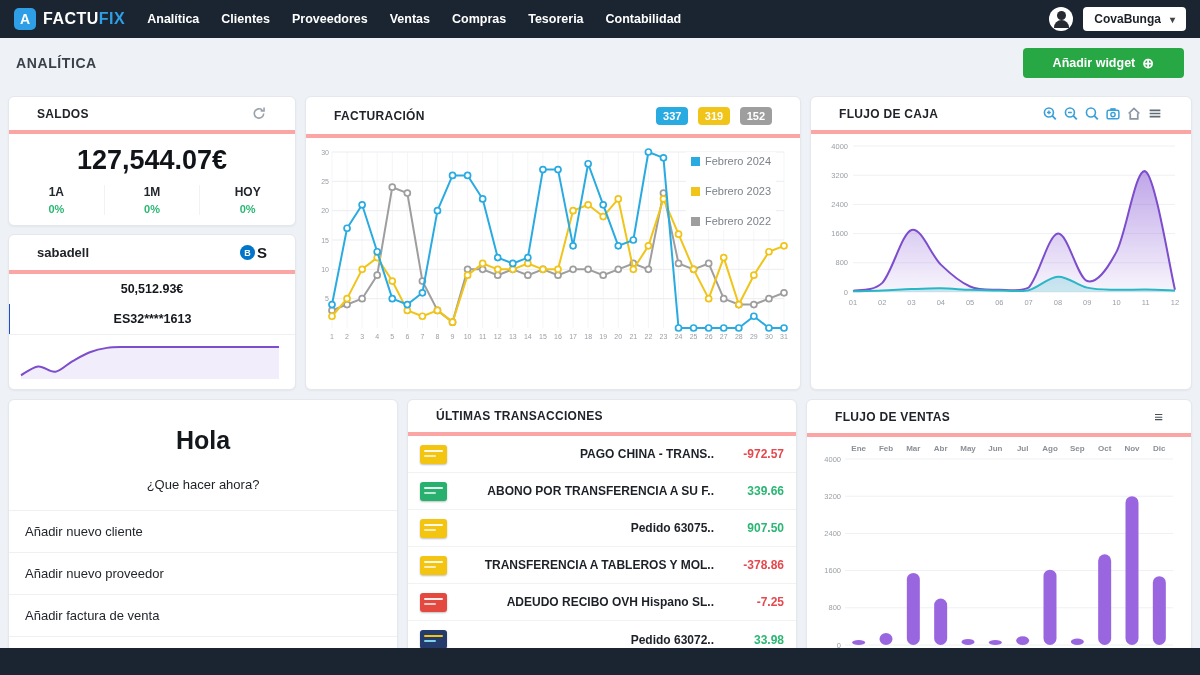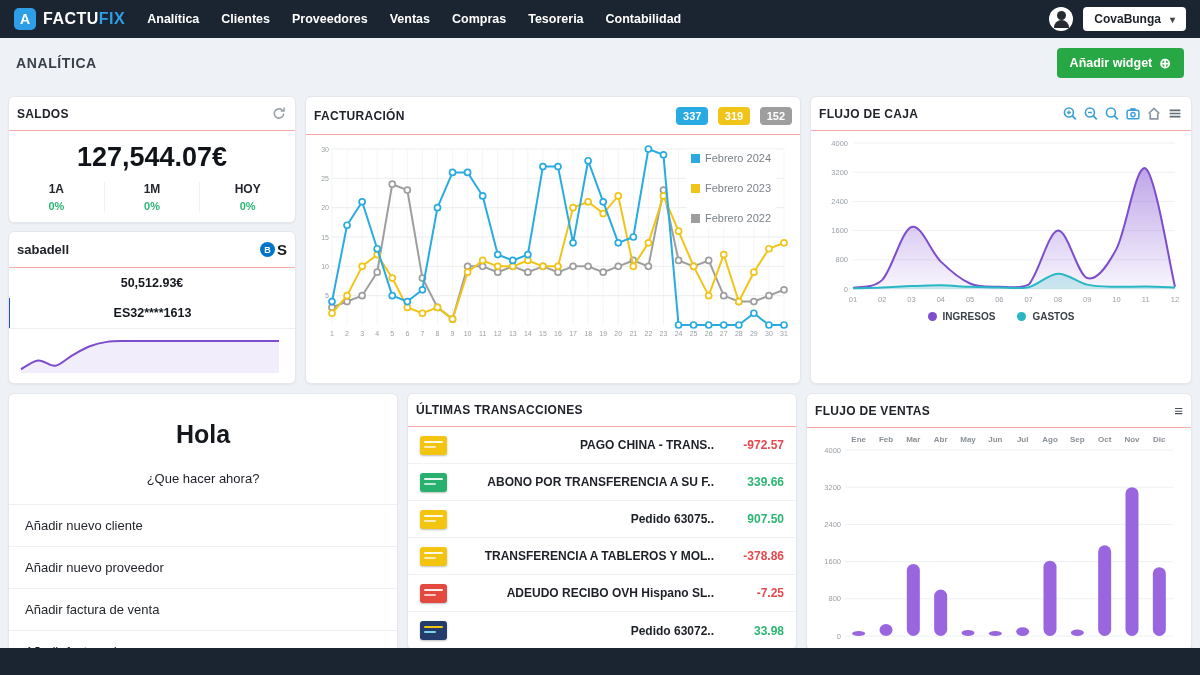--- a/index.html
+++ b/index.html
@@ -20,32 +20,32 @@
   .avatar { width:24px; height:24px; border-radius:50%; background:#fff; position:relative; cursor:pointer; display:inline-block; }
   .avatar::before { content:''; position:absolute; left:7.5px; top:4px; width:9px; height:9px; border-radius:50%; background:#262b33; }
   .avatar::after { content:''; position:absolute; left:4.5px; bottom:3px; width:15px; height:8px; border-radius:8px 8px 0 0; background:#262b33; }
   .user-chip { background:#fff; border:none; border-radius:4px; padding:5px 11px; font:700 12px "Liberation Sans",sans-serif;
     color:#1d2127; display:flex; align-items:center; gap:9px; cursor:pointer; }
   .user-chip .caret { font-size:10px; color:#444; }
 
   
   .page-head { height:50px; display:flex; align-items:center; justify-content:space-between; padding:0 16px; }
   .page-head h1 { font-size:14px; font-weight:800; letter-spacing:.6px; color:#3a4049; }
-  .btn-green { background:#28a745; color:#fff; border:none; border-radius:4px; padding:8px 13px;
+  .btn-green { background:#28a745; color:#fff; border:none; border-radius:4px; padding:8px 30px;
     font:700 12.5px "Liberation Sans",sans-serif; display:flex; align-items:center; gap:7px; cursor:pointer; }
   .btn-green .plus { font-size:14px; line-height:1; }
 
   
   main { padding:8px 8px 0; }
   .row1 { display:grid; grid-template-columns:288px 496px 1fr; gap:9px; }
   .row2 { display:grid; grid-template-columns:390px 390px 1fr; gap:9px; margin-top:9px; align-items:start; }
   .col-stack { display:flex; flex-direction:column; gap:8px; }
 
   .card { background:#fff; border:1px solid #e4e7eb; border-radius:6px; box-shadow:0 1px 2px rgba(16,24,40,.05); overflow:hidden; }
-  .card-head { display:flex; align-items:center; justify-content:space-between; padding:9px 8px; border-bottom:1px solid #fca5a5; }
+  .card-head { display:flex; align-items:center; justify-content:space-between; padding:9px 28px; border-bottom:4px solid #fca5a5; }
   .card-title { font-size:12px; font-weight:800; color:#20242a; letter-spacing:.3px; }
 
   
   .saldos-total { font-size:27px; font-weight:800; color:#101418; text-align:center; padding:11px 0 5px; }
   .periods { display:flex; text-align:center; padding:4px 0 10px; }
   .period { flex:1; }
   .period + .period { border-left:1px solid #f1f2f4; }
   .p-label { font-size:12px; font-weight:800; color:#23272d; }
   .p-value { font-size:11px; font-weight:700; color:#2bb673; margin-top:4px; }
   .bank-name { font-size:13px; font-weight:800; color:#20242a; }
@@ -463,24 +463,20 @@
             <text x="268.1818181818182" y="167" text-anchor="middle" font-size="7.5" fill="#9aa0a6" font-weight="normal">09</text>
             <text x="297.45454545454544" y="167" text-anchor="middle" font-size="7.5" fill="#9aa0a6" font-weight="normal">10</text>
             <text x="326.72727272727275" y="167" text-anchor="middle" font-size="7.5" fill="#9aa0a6" font-weight="normal">11</text>
             <text x="356" y="167" text-anchor="middle" font-size="7.5" fill="#9aa0a6" font-weight="normal">12</text>
             <path d="M34,152.905C38.878787878787875,151.56666666666666 53.515151515151516,154 63.27272727272727,144.875C73.03030303030303,134.71583333333334 82.7878787878788,94.99166666666666 92.54545454545455,91.94999999999999C102.3030303030303,88.90833333333332 112.06060606060606,117.19583333333333 121.81818181818181,126.625C131.57575757575756,136.05416666666667 141.33333333333334,144.32750000000001 151.0909090909091,148.525C160.84848484848484,152.7225 170.60606060606062,151.6275 180.36363636363637,151.81C190.12121212121212,151.9925 199.87878787878788,154 209.63636363636363,149.62C219.39393939393938,140.25166666666667 229.15151515151516,96.695 238.9090909090909,95.6C248.66666666666666,94.505 258.42424242424244,140.00833333333335 268.1818181818182,143.05C277.93939393939394,146.09166666666667 287.6969696969697,132.1 297.45454545454544,113.85C307.2121212121212,95.6 316.969696969697,27.223333333333343 326.72727272727275,33.55000000000001C336.4848484848485,39.87666666666668 351.1212121212121,132.1 356,151.81 L356,154 L34,154 Z" fill="url(#gradPurple)" stroke="none"></path>
             <path d="M34,152.905C38.878787878787875,151.56666666666666 53.515151515151516,154 63.27272727272727,144.875C73.03030303030303,134.71583333333334 82.7878787878788,94.99166666666666 92.54545454545455,91.94999999999999C102.3030303030303,88.90833333333332 112.06060606060606,117.19583333333333 121.81818181818181,126.625C131.57575757575756,136.05416666666667 141.33333333333334,144.32750000000001 151.0909090909091,148.525C160.84848484848484,152.7225 170.60606060606062,151.6275 180.36363636363637,151.81C190.12121212121212,151.9925 199.87878787878788,154 209.63636363636363,149.62C219.39393939393938,140.25166666666667 229.15151515151516,96.695 238.9090909090909,95.6C248.66666666666666,94.505 258.42424242424244,140.00833333333335 268.1818181818182,143.05C277.93939393939394,146.09166666666667 287.6969696969697,132.1 297.45454545454544,113.85C307.2121212121212,95.6 316.969696969697,27.223333333333343 326.72727272727275,33.55000000000001C336.4848484848485,39.87666666666668 351.1212121212121,132.1 356,151.81" fill="none" stroke="#7c4dcc" stroke-width="2"></path>
             <path d="M34,153.27C38.878787878787875,153.14833333333334 53.515151515151516,152.905 63.27272727272727,152.54C73.03030303030303,152.17499999999998 82.7878787878788,151.445 92.54545454545455,151.07999999999998C102.3030303030303,150.71499999999997 112.06060606060606,150.22833333333332 121.81818181818181,150.35C131.57575757575756,150.47166666666666 141.33333333333334,151.445 151.0909090909091,151.81C160.84848484848484,152.175 170.60606060606062,152.47916666666666 180.36363636363637,152.54C190.12121212121212,152.60083333333333 199.87878787878788,154 209.63636363636363,152.175C219.39393939393938,149.86333333333334 229.15151515151516,139.09583333333336 238.9090909090909,138.67000000000002C248.66666666666666,138.24416666666667 258.42424242424244,147.43 268.1818181818182,149.62C277.93939393939394,151.81 287.6969696969697,151.50583333333333 297.45454545454544,151.81C307.2121212121212,152.11416666666668 316.969696969697,151.32333333333332 326.72727272727275,151.445C336.4848484848485,151.56666666666666 351.1212121212121,152.3575 356,152.54 L356,154 L34,154 Z" fill="rgba(41,182,197,0.22)" stroke="none"></path>
             <path d="M34,153.27C38.878787878787875,153.14833333333334 53.515151515151516,152.905 63.27272727272727,152.54C73.03030303030303,152.17499999999998 82.7878787878788,151.445 92.54545454545455,151.07999999999998C102.3030303030303,150.71499999999997 112.06060606060606,150.22833333333332 121.81818181818181,150.35C131.57575757575756,150.47166666666666 141.33333333333334,151.445 151.0909090909091,151.81C160.84848484848484,152.175 170.60606060606062,152.47916666666666 180.36363636363637,152.54C190.12121212121212,152.60083333333333 199.87878787878788,154 209.63636363636363,152.175C219.39393939393938,149.86333333333334 229.15151515151516,139.09583333333336 238.9090909090909,138.67000000000002C248.66666666666666,138.24416666666667 258.42424242424244,147.43 268.1818181818182,149.62C277.93939393939394,151.81 287.6969696969697,151.50583333333333 297.45454545454544,151.81C307.2121212121212,152.11416666666668 316.969696969697,151.32333333333332 326.72727272727275,151.445C336.4848484848485,151.56666666666666 351.1212121212121,152.3575 356,152.54" fill="none" stroke="#29b6c5" stroke-width="2"></path>
           </svg>
       </div>
-      <div class="caja-legend">
-        <span class="entry"><i class="dot dot-purple"></i><span>INGRESOS</span></span>
-        <span class="entry"><i class="dot dot-teal"></i><span>GASTOS</span></span>
-      </div>
     </section>
   </div>
 
   <div class="row2">
 
     <section class="card">
       <h2 class="hola-title">Hola</h2>
       <p class="hola-sub">¿Que hacer ahora?</p>
       <div>
         <div class="action">Añadir nuevo cliente</div>

